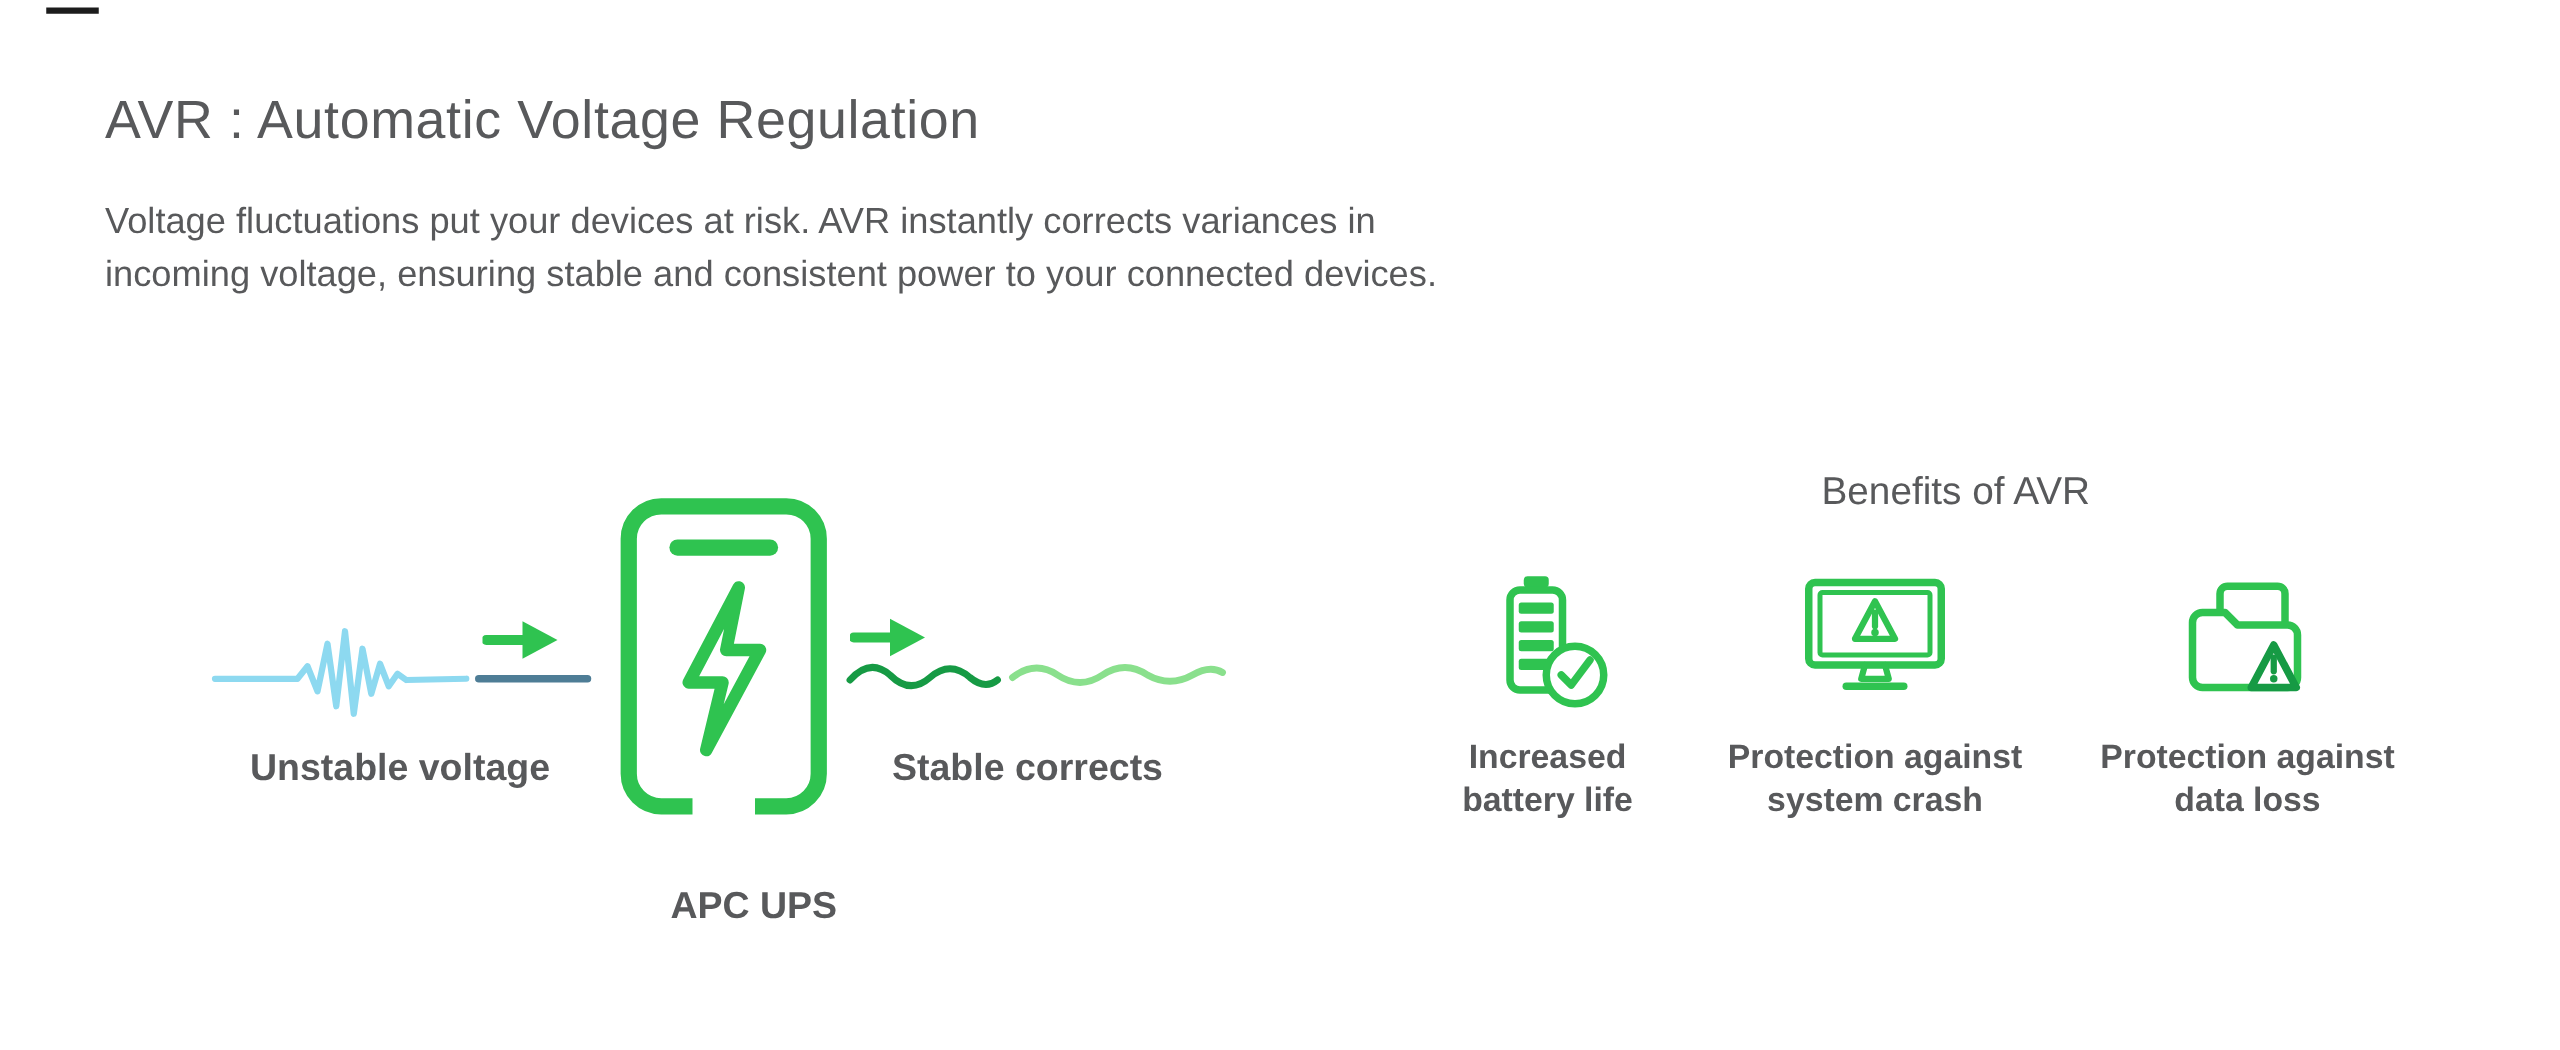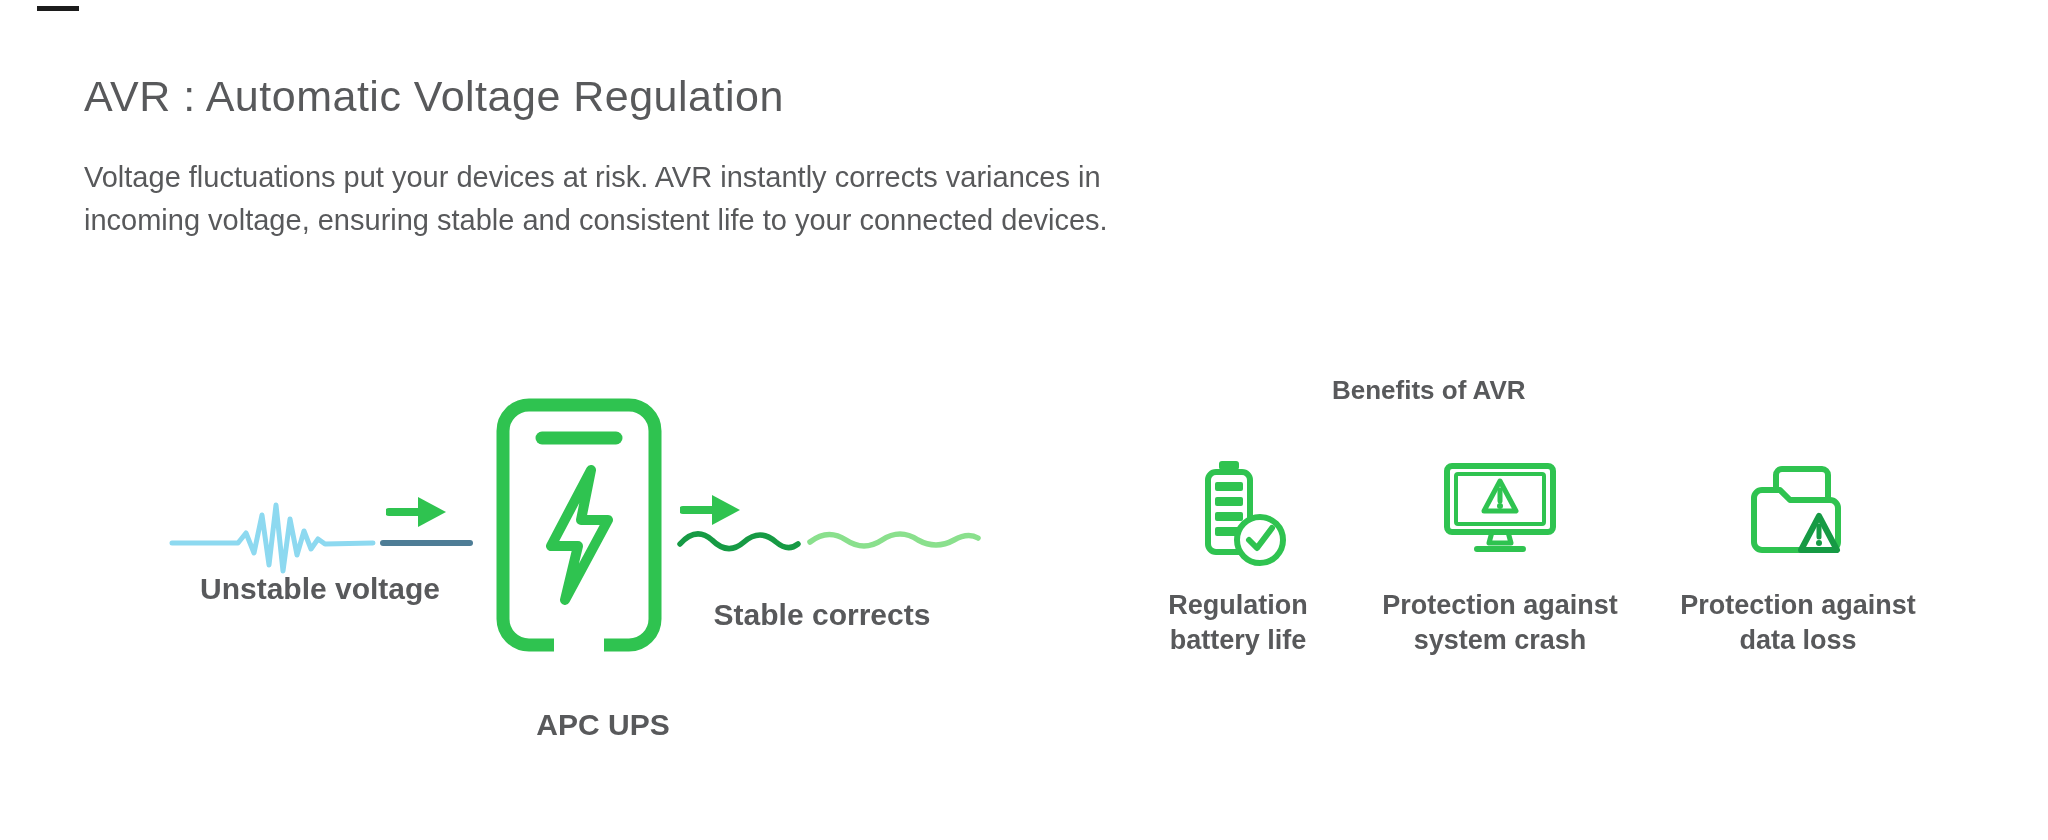--- a/index.html
+++ b/index.html
@@ -8,21 +8,21 @@
     font-family:"Liberation Sans", sans-serif;
     width:2048px; height:840px;
     position:relative; overflow:hidden;
     color:var(--text, #58595b);
   }
   .abs { position:absolute; }
   .artifact { background:#1c1c1c; }
   .title { font-size:43px; font-weight:400; color:var(--text); letter-spacing:0.5px; }
   .subtitle { font-size:29px; line-height:1.47; color:var(--text); white-space:pre-line; font-weight:500; max-width:1360px; }
   .diagram-label { font-size:30px; font-weight:700; color:var(--text); text-align:center; }
-  .benefits-heading { font-size:26px; font-weight:700; color:var(--text); text-align:left; }
+  .benefits-heading { font-size:31px; font-weight:400; color:var(--text); text-align:right; }
   .benefit-label { font-size:27px; font-weight:700; color:var(--text); text-align:center; white-space:pre-line; line-height:1.3; }
 
   
   .sg  { stroke:var(--green); fill:none; }
   .fg  { fill:var(--green); stroke:none; }
   .sd  { stroke:var(--dark-green); fill:none; }
   .fd  { fill:var(--dark-green); stroke:none; }
   .slg { stroke:var(--light-green); fill:none; }
   .slb { stroke:var(--light-blue); fill:none; }
   .ssl { stroke:var(--slate-blue); fill:none; }
@@ -32,21 +32,21 @@
   .wfill { fill:#ffffff; }
 </style>
 </head>
 <body>
 
 <div class="abs artifact" style="left:37px; top:6px; width:42px; height:5px;"></div>
 
 <header>
   <h1 class="abs title" style="left:84px; top:72px;">AVR : Automatic Voltage Regulation</h1>
   <p class="abs subtitle" style="left:84px; top:156px;">Voltage fluctuations put your devices at risk. AVR instantly corrects variances in
-incoming voltage, ensuring stable and consistent life to your connected devices.</p>
+incoming voltage, ensuring stable and consistent power to your connected devices.</p>
 </header>
 
 <section>
 
   <svg class="abs" style="left:168px; top:497px;" width="306" height="90" viewBox="0 0 306 90">
     <path class="slb sw5 rc" d="M4 46 L70 46 L78 36 L86 56 L94 18 L101 68 L108 8 L115 74 L122 22 L129 58 L136 34 L143 52 L150 42 L157 47 L205 46"></path>
     <path class="ssl sw6 rc" d="M215 46 L302 46"></path>
   </svg>
 
   <svg class="abs" style="left:386px; top:494px;" width="62" height="36" viewBox="0 0 62 36">
@@ -64,39 +64,39 @@
   <svg class="abs" style="left:680px; top:492px;" width="62" height="36" viewBox="0 0 62 36">
     <line class="sg sw8 rc" x1="3" y1="18" x2="34" y2="18"></line>
     <polygon class="fg" points="32,3 60,18 32,33"></polygon>
   </svg>
 
   <svg class="abs" style="left:676px; top:520px;" width="306" height="46" viewBox="0 0 306 46">
     <path class="sd sw55 rc" d="M4 24 Q20 6 36 20 Q52 36 68 22 Q84 8 100 22 Q112 32 122 24"></path>
     <path class="slg sw55 rc" d="M134 22 Q152 8 170 20 Q188 32 206 20 Q224 8 242 20 Q260 30 278 20 Q292 12 302 18"></path>
   </svg>
 
-  <div class="abs diagram-label" style="left:150px; top:572px; width:340px;">Unstable voltage</div>
+  <div class="abs diagram-label" style="left:150px; top:598px; width:340px;">Unstable voltage</div>
   <div class="abs diagram-label" style="left:652px; top:598px; width:340px;">Stable corrects</div>
   <div class="abs diagram-label" style="left:492px; top:708px; width:222px;">APC UPS</div>
 </section>
 
 <section>
   <h2 class="abs benefits-heading" style="left:1332px; top:375px; width:340px;">Benefits of AVR</h2>
 
   <svg class="abs" style="left:1188px; top:456px;" width="100" height="112" viewBox="0 0 100 112">
     <rect class="fg" x="31" y="5" width="20" height="9" rx="3"></rect>
     <rect class="sg sw6" x="20" y="16" width="42" height="80" rx="8"></rect>
     <rect class="fg" x="27" y="26" width="28" height="9" rx="2"></rect>
     <rect class="fg" x="27" y="41" width="28" height="9" rx="2"></rect>
     <rect class="fg" x="27" y="56" width="28" height="9" rx="2"></rect>
     <rect class="fg" x="27" y="71" width="28" height="9" rx="2"></rect>
     <circle class="sg sw6 wfill" style="fill:#ffffff;" cx="72" cy="84" r="23"></circle>
     <path class="sg sw6 rc" d="M61 84 L69 92 L84 72"></path>
   </svg>
-  <div class="abs benefit-label" style="left:1108px; top:588px; width:260px;">Regulation
+  <div class="abs benefit-label" style="left:1108px; top:588px; width:260px;">Increased
 battery life</div>
 
   <svg class="abs" style="left:1443px; top:462px;" width="114" height="102" viewBox="0 0 114 102">
     <rect class="sg sw6" x="4" y="4" width="106" height="66" rx="5"></rect>
     <rect class="sg sw4" x="13" y="12" width="88" height="50" rx="2"></rect>
     <path class="sg sw5 rc" d="M57 19 L73 49 L41 49 Z"></path>
     <line class="sg sw5 rc" x1="57" y1="28" x2="57" y2="39"></line>
     <circle class="fg" cx="57" cy="44" r="3"></circle>
     <path class="sg sw5 rc" d="M49 70 L46 81 L68 81 L65 70"></path>
     <line class="sg sw6 rc" x1="34" y1="87" x2="80" y2="87"></line>

